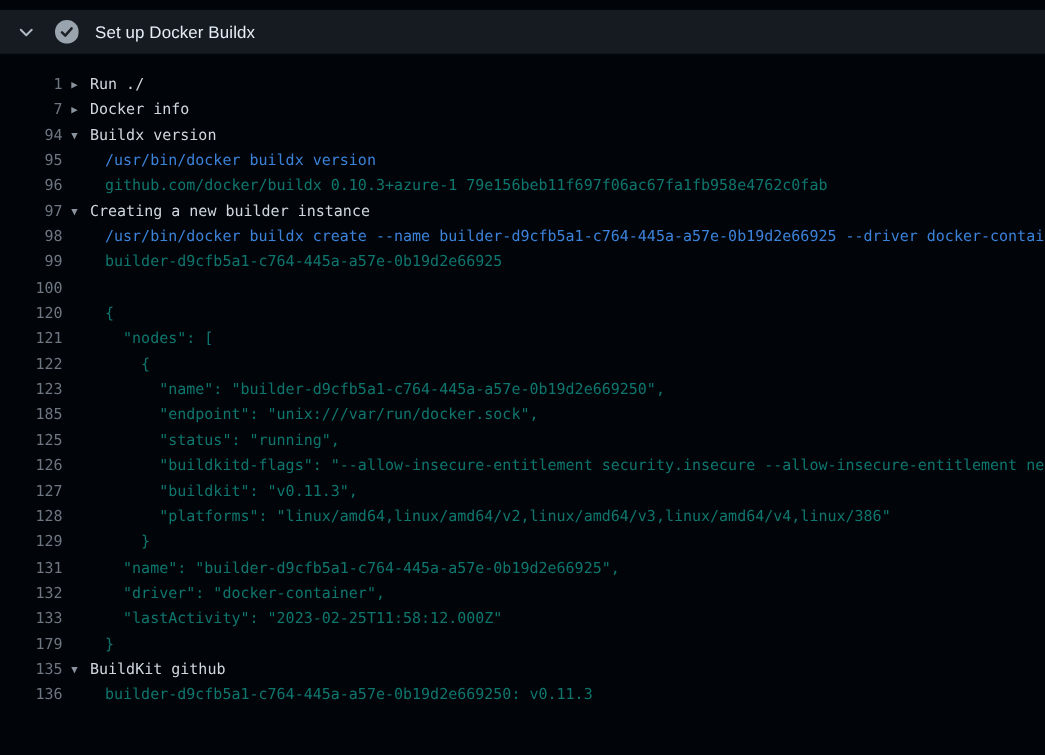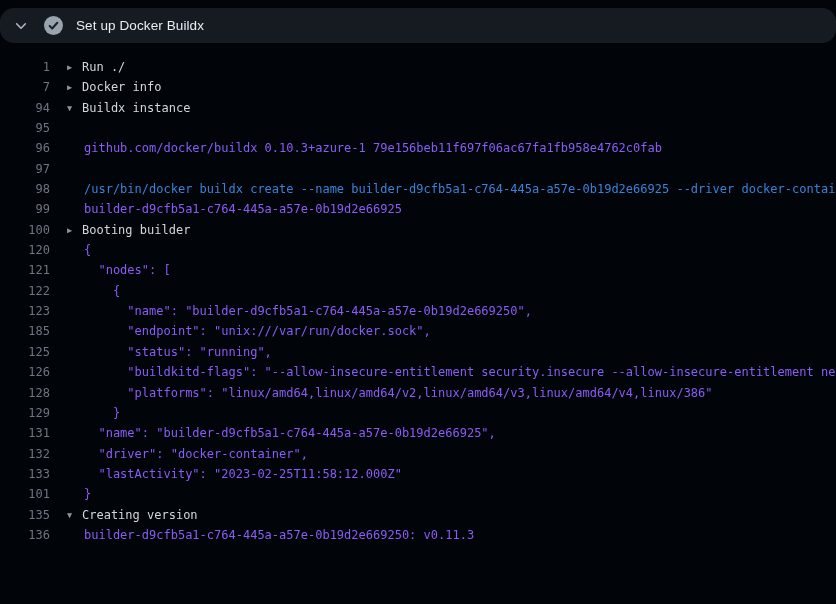--- a/index.html
+++ b/index.html
@@ -12,21 +12,20 @@
   }
   .stage { position: relative; width: 836px; height: 604px; background: #010409; }
 
   
   .step-header {
     position: absolute; top: 8px; left: 0;
     width: 836px; height: 35px;
     background: #161b22;
     display: flex; align-items: center;
     cursor: pointer;
-    border-radius: 14px;
   }
   .chevron-wrap { margin-left: 14px; display: flex; align-items: center; }
   .status-wrap  { margin-left: 16px; display: flex; align-items: center; }
   .step-title {
     margin-left: 13px;
     color: #e6edf3;
     font-size: 13.5px;
     font-weight: 400;
     letter-spacing: 0.1px;
   }
@@ -47,24 +46,24 @@
     white-space: pre;
     overflow: hidden;
   }
   .num {
     flex: none;
     width: 50px;
     text-align: right;
     color: #6e7681;
     cursor: pointer;
   }
-  .content { margin-left: 34px; color: #8b5cf6; }
+  .content { margin-left: 34px; color: #0f766e; }
   .row.command  .content { color: #3b82d9; }
   .row.group    { cursor: pointer; }
-  .row.group .content { margin-left: 17px; color: #d0d7de; }
+  .row.group .content { margin-left: 7px; color: #d0d7de; }
   .arrow {
     display: inline-block;
     width: 15px;
     font-size: 8.5px;
     color: #8b949e;
     vertical-align: 1px;
   }
 </style>
 </head>
 <body>
@@ -82,37 +81,38 @@
         <circle cx="8" cy="8" r="8" fill="#9aa4ae"></circle>
         <path d="M4.7 8.3l2.2 2.2 4.3-4.8" stroke="#1c2128" stroke-width="1.7" fill="none" stroke-linecap="round" stroke-linejoin="round"></path>
       </svg>
     </span>
     <span class="step-title">Set up Docker Buildx</span>
   </div>
 
   <div class="log">
       <div class="row group"><span class="num">1</span><span class="content"><span class="arrow">▶</span><span>Run ./</span></span></div>
       <div class="row group"><span class="num">7</span><span class="content"><span class="arrow">▶</span><span>Docker info</span></span></div>
-      <div class="row group"><span class="num">94</span><span class="content"><span class="arrow">▼</span><span>Buildx instance</span></span></div>
-      <div class="row command"><span class="num">95</span></div>
+      <div class="row group"><span class="num">94</span><span class="content"><span class="arrow">▼</span><span>Buildx version</span></span></div>
+      <div class="row command"><span class="num">95</span><span class="content">/usr/bin/docker buildx version</span></div>
       <div class="row output"><span class="num">96</span><span class="content">github.com/docker/buildx 0.10.3+azure-1 79e156beb11f697f06ac67fa1fb958e4762c0fab</span></div>
-      <div class="row group"><span class="num">97</span></div>
+      <div class="row group"><span class="num">97</span><span class="content"><span class="arrow">▼</span><span>Creating a new builder instance</span></span></div>
       <div class="row command"><span class="num">98</span><span class="content">/usr/bin/docker buildx create --name builder-d9cfb5a1-c764-445a-a57e-0b19d2e66925 --driver docker-container</span></div>
       <div class="row output"><span class="num">99</span><span class="content">builder-d9cfb5a1-c764-445a-a57e-0b19d2e66925</span></div>
-      <div class="row group"><span class="num">100</span><span class="content"><span class="arrow">▶</span><span>Booting builder</span></span></div>
+      <div class="row group"><span class="num">100</span></div>
       <div class="row output"><span class="num">120</span><span class="content">{</span></div>
       <div class="row output"><span class="num">121</span><span class="content">  "nodes": [</span></div>
       <div class="row output"><span class="num">122</span><span class="content">    {</span></div>
       <div class="row output"><span class="num">123</span><span class="content">      "name": "builder-d9cfb5a1-c764-445a-a57e-0b19d2e669250",</span></div>
       <div class="row output"><span class="num">185</span><span class="content">      "endpoint": "unix:///var/run/docker.sock",</span></div>
       <div class="row output"><span class="num">125</span><span class="content">      "status": "running",</span></div>
       <div class="row output"><span class="num">126</span><span class="content">      "buildkitd-flags": "--allow-insecure-entitlement security.insecure --allow-insecure-entitlement network.host",</span></div>
+      <div class="row output"><span class="num">127</span><span class="content">      "buildkit": "v0.11.3",</span></div>
       <div class="row output"><span class="num">128</span><span class="content">      "platforms": "linux/amd64,linux/amd64/v2,linux/amd64/v3,linux/amd64/v4,linux/386"</span></div>
       <div class="row output"><span class="num">129</span><span class="content">    }</span></div>
       <div class="row output"><span class="num">131</span><span class="content">  "name": "builder-d9cfb5a1-c764-445a-a57e-0b19d2e66925",</span></div>
       <div class="row output"><span class="num">132</span><span class="content">  "driver": "docker-container",</span></div>
       <div class="row output"><span class="num">133</span><span class="content">  "lastActivity": "2023-02-25T11:58:12.000Z"</span></div>
-      <div class="row output"><span class="num">101</span><span class="content">}</span></div>
-      <div class="row group"><span class="num">135</span><span class="content"><span class="arrow">▼</span><span>Creating version</span></span></div>
+      <div class="row output"><span class="num">179</span><span class="content">}</span></div>
+      <div class="row group"><span class="num">135</span><span class="content"><span class="arrow">▼</span><span>BuildKit github</span></span></div>
       <div class="row output"><span class="num">136</span><span class="content">builder-d9cfb5a1-c764-445a-a57e-0b19d2e669250: v0.11.3</span></div>
     </div>
 
 </div>
 
 </body></html>

